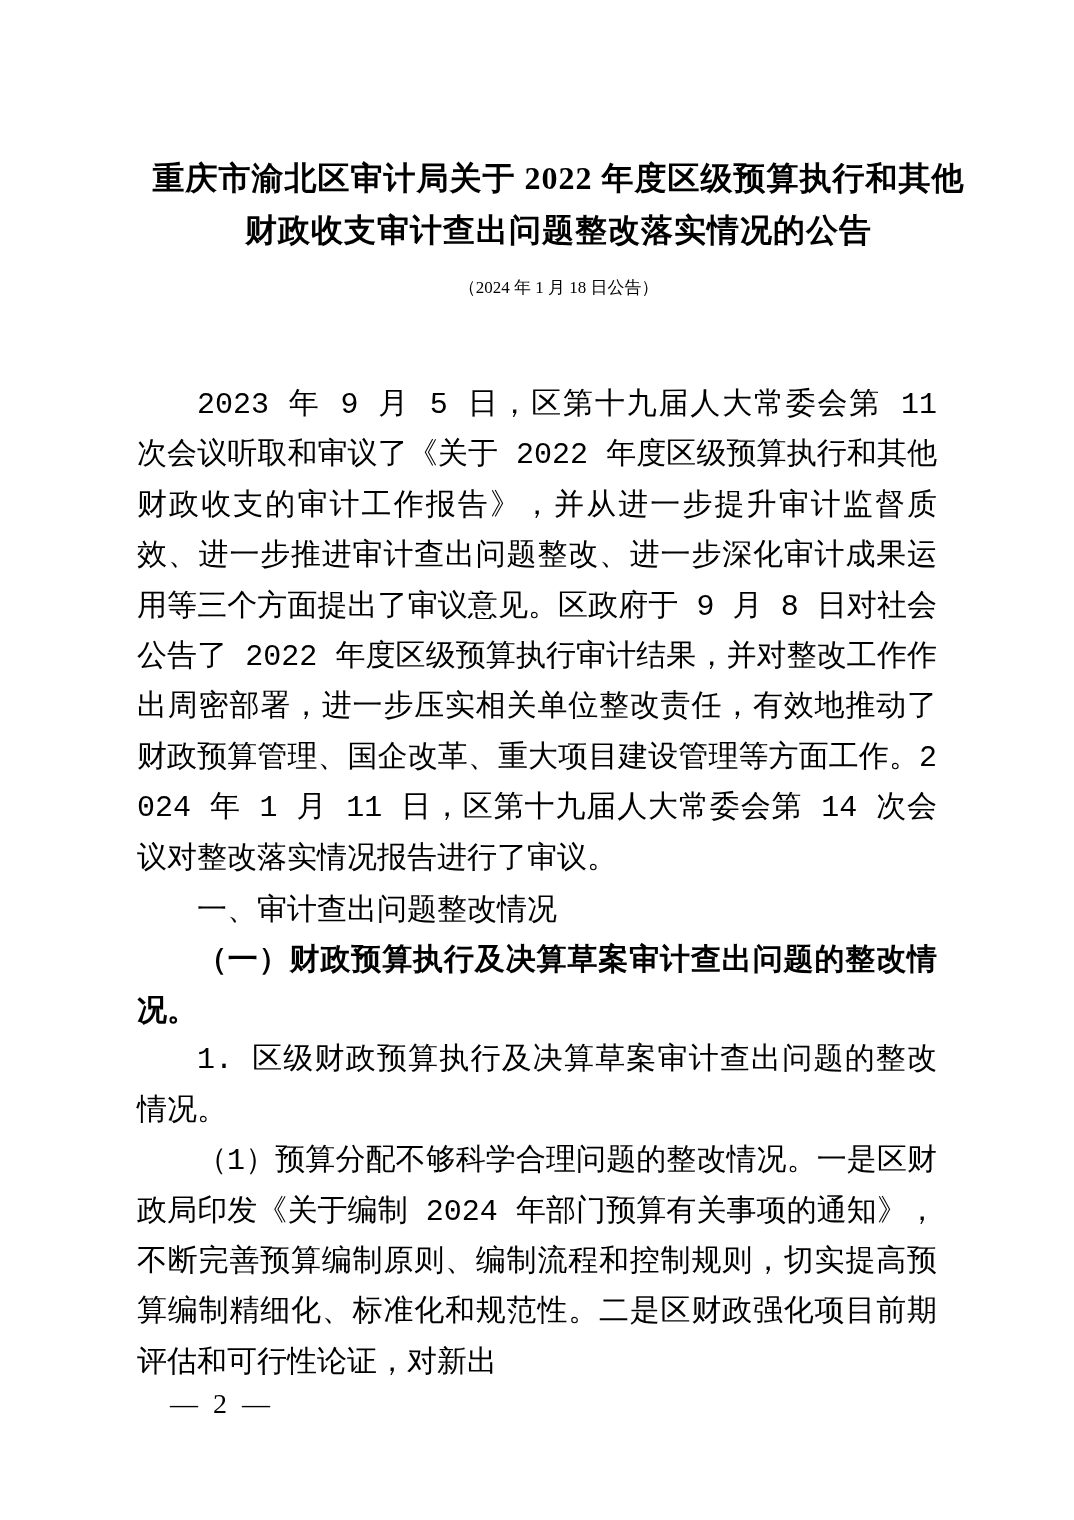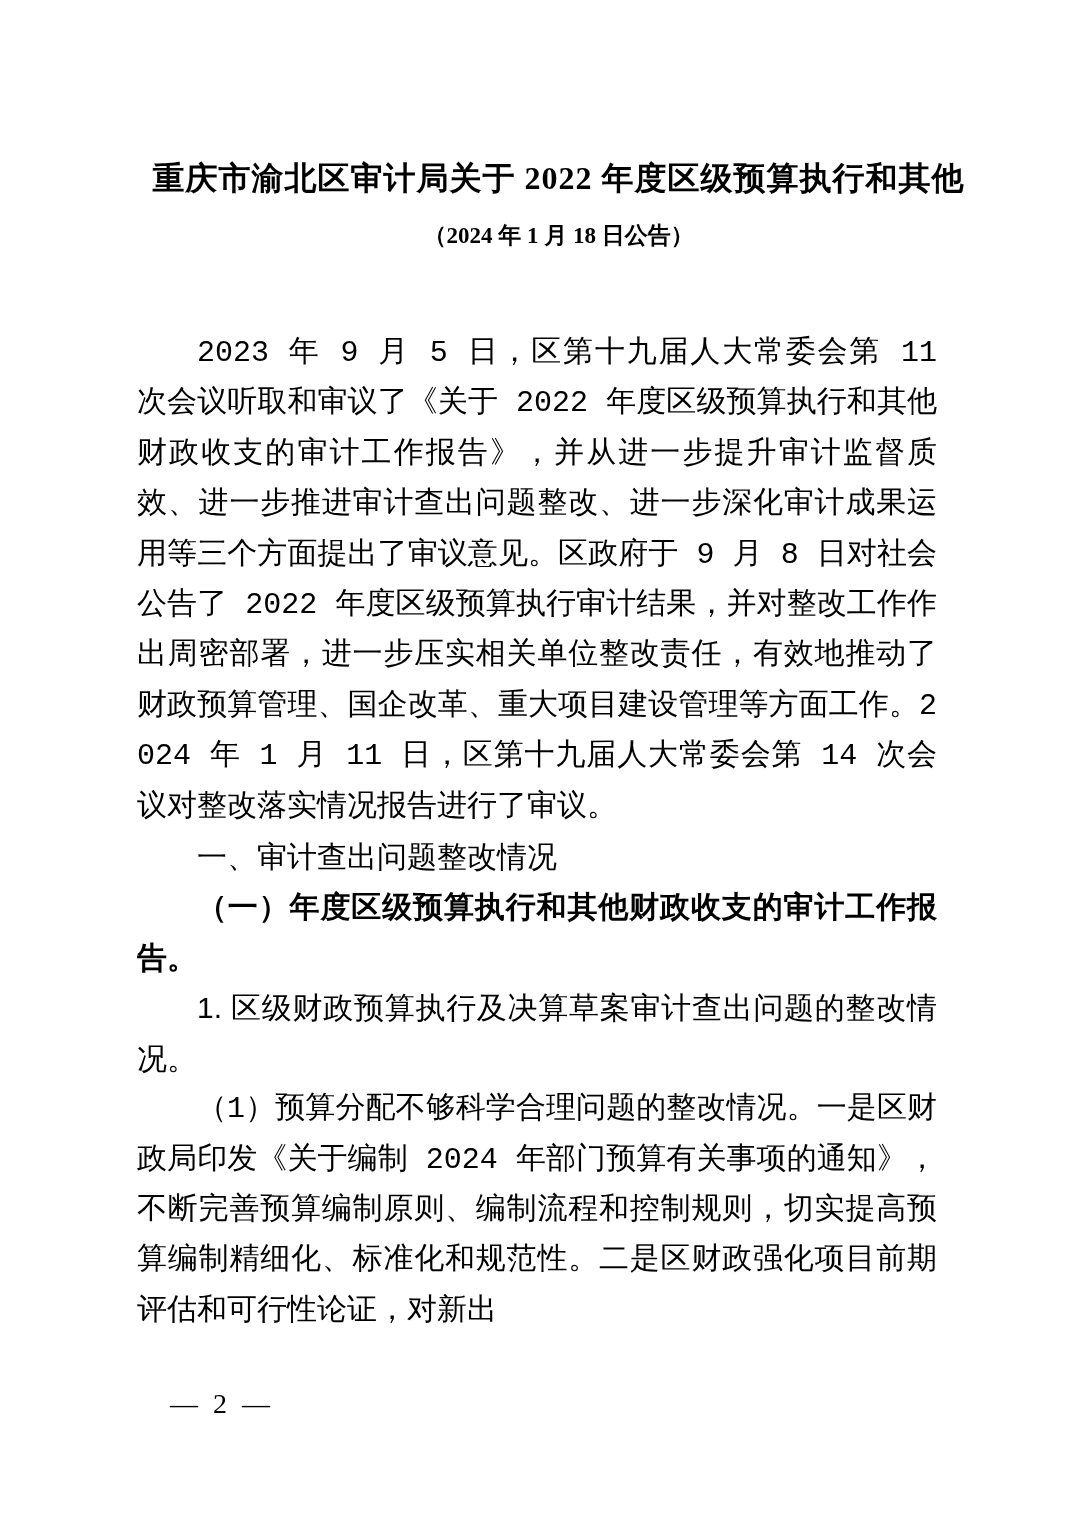--- a/index.html
+++ b/index.html
@@ -23,24 +23,23 @@
     text-align: center;
     font-size: 32px;
     font-weight: bold;
     line-height: 52px;
     font-family: "Liberation Serif", serif;
     letter-spacing: 1px;
   }
   .date-line {
     margin-top: 10px;
     text-align: center;
-    font-size: 23px;
+    font-size: 17px;
     line-height: 44px;
     font-family: "Liberation Serif", serif;
-    font-weight: bold;
   }
   .doc-body {
     margin-top: 70px;
     width: 800px;
     font-size: 30px;
     line-height: 50.4px;
   }
   .doc-body p {
     margin: 0;
     text-indent: 2em;
@@ -53,47 +52,48 @@
   }
   .heading-l1 {
     font-family: "Liberation Sans", sans-serif;
     font-weight: normal;
   }
   .heading-l2 {
     font-family: "Liberation Serif", serif;
     font-weight: bold;
   }
   .para-numbered {
-    font-family: Liberation Sans, sans-serif;
+    font-family: Liberation Mono, monospace;
     font-weight: normal;
   }
   .page-footer {
     position: absolute;
     left: 170px;
     top: 1388px;
     font-size: 28px;
     line-height: 32px;
     font-family: "Liberation Serif", serif;
     letter-spacing: 4px;
   }
 </style>
 </head>
 <body>
 
 <div class="page">
 
   <h1 class="title">
     <span>重庆市渝北区审计局关于 2022 年度区级预算执行和其他</span><br>
+    <span>财政收支审计查出问题整改落实情况的公告</span>
   </h1>
 
   <div class="date-line">（2024 年 1 月 18 日公告）</div>
 
   <div class="doc-body">
     <p class="para-body">2023 年 9 月 5 日，区第十九届人大常委会第 11 次会议听取和审议了《关于 2022 年度区级预算执行和其他财政收支的审计工作报告》，并从进一步提升审计监督质效、进一步推进审计查出问题整改、进一步深化审计成果运用等三个方面提出了审议意见。区政府于 9 月 8 日对社会公告了 2022 年度区级预算执行审计结果，并对整改工作作出周密部署，进一步压实相关单位整改责任，有效地推动了财政预算管理、国企改革、重大项目建设管理等方面工作。2024 年 1 月 11 日，区第十九届人大常委会第 14 次会议对整改落实情况报告进行了审议。</p>
     <p class="heading-l1">一、审计查出问题整改情况</p>
-    <p class="heading-l2">（一）年度区级预算执行和其他财政收支的审计工作报告。</p>
+    <p class="heading-l2">（一）财政预算执行及决算草案审计查出问题的整改情况。</p>
     <p class="para-numbered">1. 区级财政预算执行及决算草案审计查出问题的整改情况。</p>
     <p class="para-body">（1）预算分配不够科学合理问题的整改情况。一是区财政局印发《关于编制 2024 年部门预算有关事项的通知》，不断完善预算编制原则、编制流程和控制规则，切实提高预算编制精细化、标准化和规范性。二是区财政强化项目前期评估和可行性论证，对新出</p>
   </div>
 
   <div class="page-footer">— 2 —</div>
 
 </div>
 
 </body></html>

